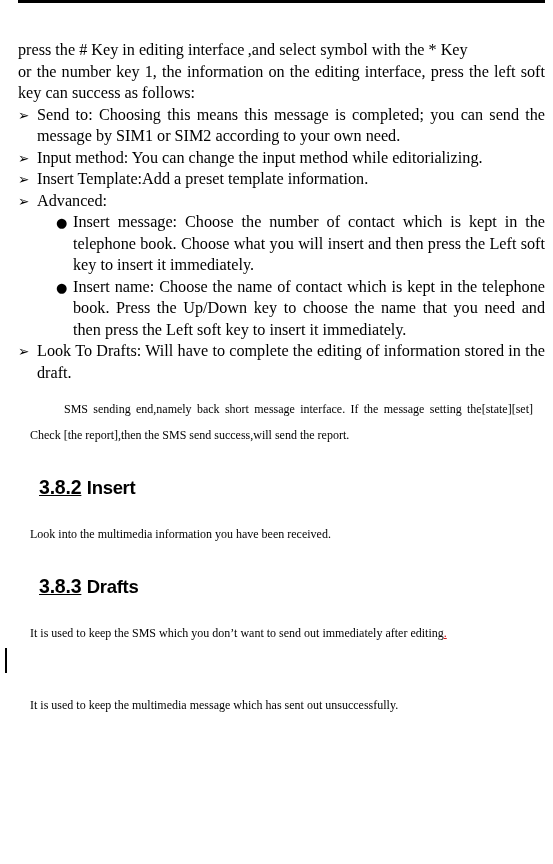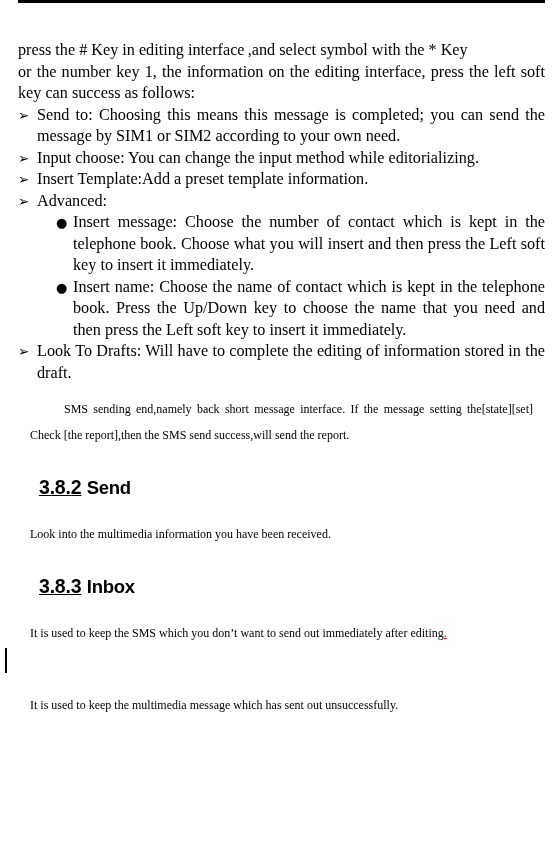--- a/index.html
+++ b/index.html
@@ -171,21 +171,21 @@
       <span>or the number key 1, the information on the editing interface, press the left soft key can success as follows:</span>
     </div>
 
     <div class="l1">
       <span class="marker">➢</span>
       <span class="lead">Send to:</span><span> Choosing this means this message is completed; you can send the message by SIM1 or SIM2 according to your own need.</span>
     </div>
 
     <div class="l1">
       <span class="marker">➢</span>
-      <span class="lead">Input choose:</span><span> You can change the input method while editorializing.</span>
+      <span class="lead">Input method:</span><span> You can change the input method while editorializing.</span>
     </div>
 
     <div class="l1">
       <span class="marker">➢</span>
       <span class="lead">Insert Template:</span><span>Add a preset template information.</span>
     </div>
 
     <div class="l1">
       <span class="marker">➢</span>
       <span class="lead">Advanced:</span><span></span>
@@ -204,29 +204,29 @@
     <div class="l1">
       <span class="marker">➢</span>
       <span class="lead">Look To Drafts:</span><span> Will have to complete the editing of information stored in the draft.</span>
     </div>
 
     <p class="para indent-para">SMS sending end,namely back short message interface. If the message setting the[state][set] Check [the report],then the SMS send success,will send the report.</p>
 
     <div class="sp-before-h"></div>
     <h2 class="heading">
       <span class="hnum">3.8.2</span>
-      <span class="htext">Send</span>
+      <span class="htext">Insert</span>
     </h2>
     <div class="sp-after-h"></div>
     <p class="para">Look into the multimedia information you have been received.</p>
 
     <div class="sp-before-h"></div>
     <h2 class="heading">
       <span class="hnum">3.8.3</span>
-      <span class="htext">Inbox</span>
+      <span class="htext">Drafts</span>
     </h2>
     <div class="sp-after-h"></div>
     <p class="para"><span>It is used to keep the SMS which you don’t want to send out immediately after editing</span><span class="tracked-ins">.</span></p>
 
     <div class="sp-before-h"></div>
     <div class="sp-after-h"></div>
     <p class="para">It is used to keep the multimedia message which has sent out unsuccessfully.</p>
 
   </div>
 

